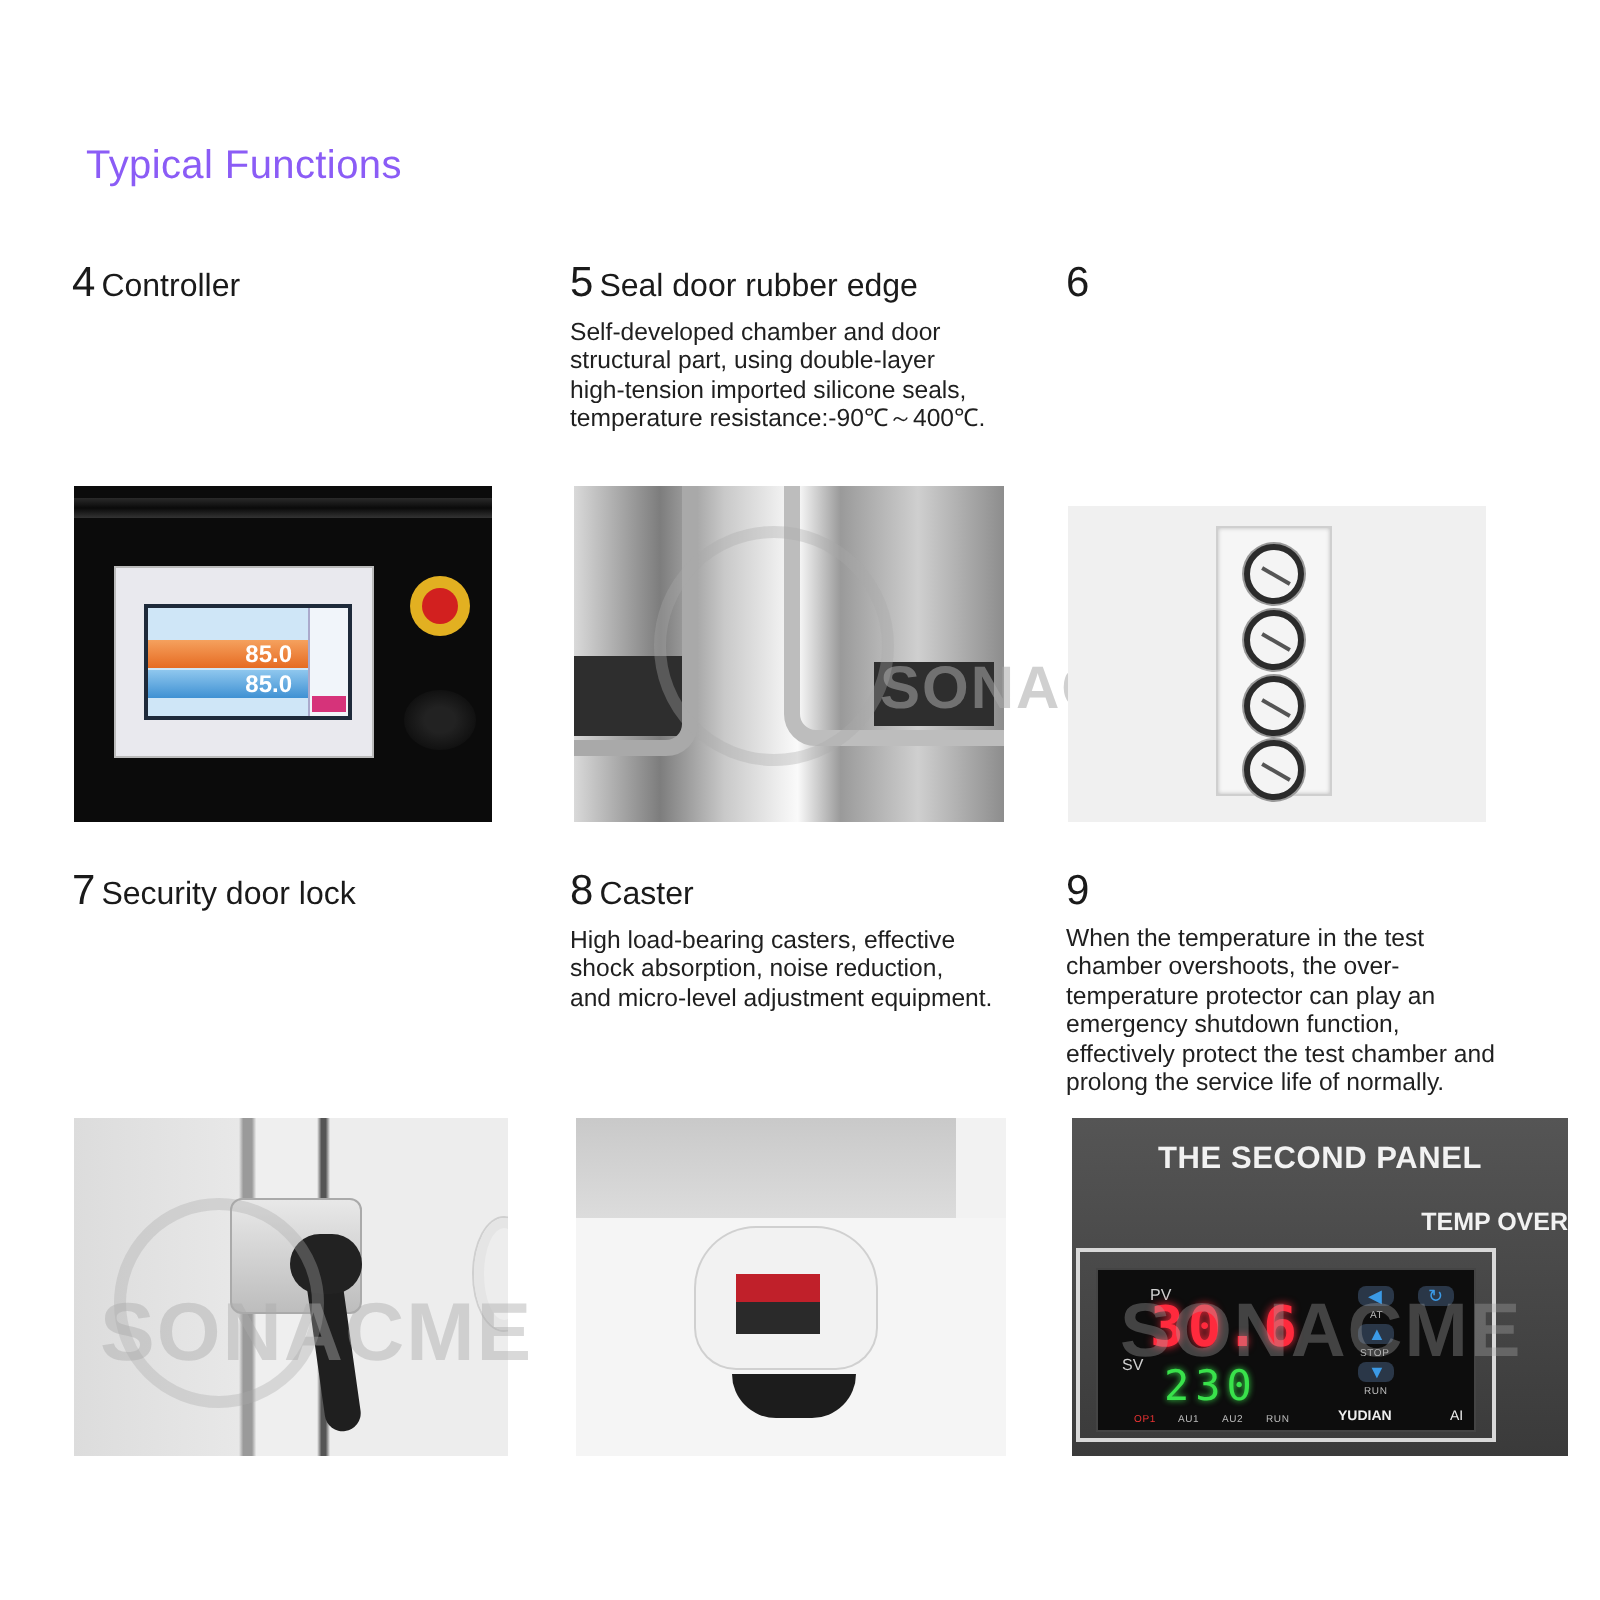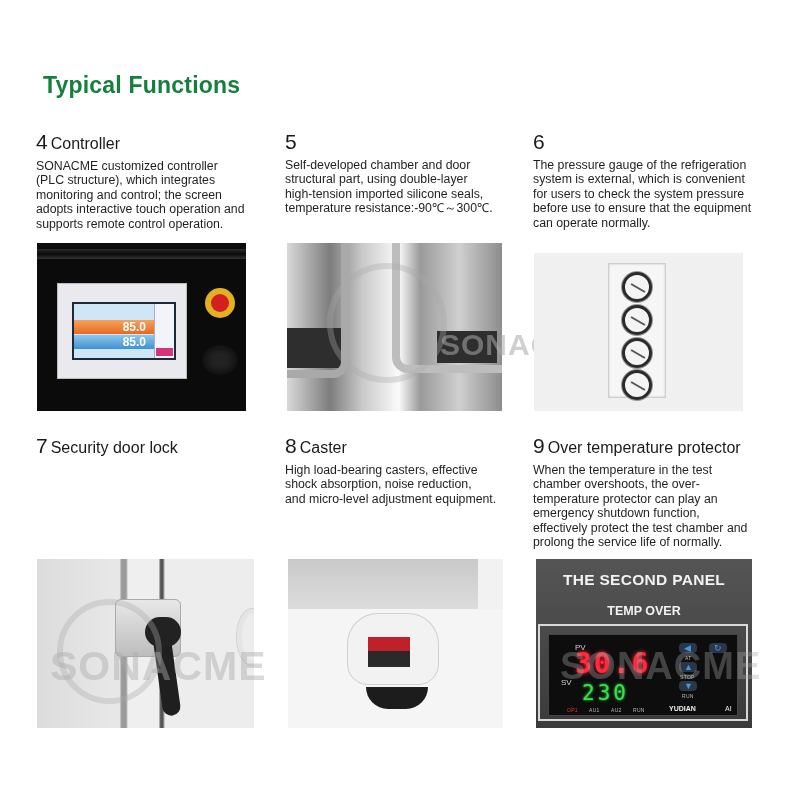--- a/index.html
+++ b/index.html
@@ -1,21 +1,21 @@
 <!DOCTYPE html>
 <html><head>
 <meta charset="utf-8">
 <style>
   * { box-sizing: border-box; margin: 0; padding: 0; }
   html, body { width: 800px; height: 800px; background: #ffffff; overflow: hidden; }
   body { position: relative; font-family: "Liberation Sans", sans-serif; color: #1a1a1a; }
 
   .page-title {
     position: absolute; left: 43px; top: 72px;
-    font-size: 23px; font-weight: bold; color: #15803d; letter-spacing: 0.2px;
+    font-size: 20px; font-weight: normal; color: #8b5cf6; letter-spacing: 0.2px;
   }
 
   .feature { position: absolute; }
   .feature .heading { font-size: 16px; line-height: 17px; color: #1a1a1a; font-weight: normal; display: flex; }
   .feature .heading .num { font-size: 21px; line-height: 18px; margin-right: 3px; }
   .feature .heading .ttl { padding-top: 2px; }
   .feature .desc { margin-top: 7px; font-size: 12.3px; line-height: 14.4px; color: #1f1f1f; white-space: pre-line; }
 
   .photo { position: absolute; overflow: hidden; }
 
@@ -59,89 +59,80 @@
   .caster .body { position:absolute; left:0; top:0; width:215px; height:50px; background:linear-gradient(#c9c9c9,#dcdcdc); }
   .caster .side { position:absolute; left:190px; top:0; width:25px; height:50px; background:#f2f2f2; }
   .caster .housing { position:absolute; left:60px; top:55px; width:90px; height:70px; background:#f2f2f2; border-radius:30px 30px 20px 20px; box-shadow: 0 0 0 1px #d0d0d0; }
   .caster .red { position:absolute; left:80px; top:78px; width:42px; height:14px; background:#c0202a; }
   .caster .window { position:absolute; left:80px; top:92px; width:42px; height:16px; background:#2a2a2a; }
   .caster .wheel { position:absolute; left:78px; top:128px; width:62px; height:22px; background:#1c1c1c; border-radius:0 0 30px 30px; }
 
   
   .otp { background: linear-gradient(#555,#3a3a3a); }
   .otp .t1 { position:absolute; left:0; top:12px; width:100%; text-align:center; color:#f2f2f2; font-weight:bold; font-size:15.5px; letter-spacing:0.3px; }
-  .otp .t2 { position:absolute; left:0; top:45px; width:100%; text-align:center; color:#f2f2f2; font-weight:bold; font-size:12.5px; }
+  .otp .t2 { position:absolute; left:0; top:45px; width:100%; text-align:right; color:#f2f2f2; font-weight:bold; font-size:12.5px; }
   .otp .box { position:absolute; left:2px; top:65px; width:210px; height:97px; border:2px solid #d8d8d8; }
   .otp .meter { position:absolute; left:8px; top:8px; width:190px; height:82px; background:#0d0d0d; border:1px solid #444; }
   .otp .lbl { position:absolute; color:#d0d0d0; font-size:8px; }
   .otp .pv { position:absolute; left:26px; top:12px; color:#ff2a3d; font-family:"DejaVu Sans Mono", monospace; font-weight:bold; font-size:28px; letter-spacing:2px; text-shadow:0 0 4px #ff2a3d; }
   .otp .sv { position:absolute; left:33px; top:46px; color:#39e24b; font-family:"DejaVu Sans Mono", monospace; font-weight:normal; font-size:21px; letter-spacing:3px; text-shadow:0 0 3px #39e24b; }
   .otp .btn { position:absolute; width:18px; height:10px; border-radius:4px; background:#2a3748; }
   .otp .arr { position:absolute; color:#3b9ae6; font-size:9px; line-height:10px; }
   .otp .small { position:absolute; color:#bbbbbb; font-size:5px; letter-spacing:0.3px; }
   .otp .brand { position:absolute; color:#eeeeee; font-size:7px; font-weight:bold; }
 </style>
 </head>
 <body>
 
 <h1 class="page-title">Typical Functions</h1>
 
 <section class="feature" style="left:36px; top:133px; width:235px;">
   <div class="heading">
     <span class="num">4</span>
     <span class="ttl">Controller</span>
   </div>
-  <p class="desc">SONACME customized controller
-(PLC structure), which integrates
-monitoring and control; the screen
-adopts interactive touch operation and
-supports remote control operation.</p>
 </section>
 <div class="photo ctrl" style="left:37px; top:243px; width:209px; height:168px;">
   <div class="bezel-top"></div>
   <div class="frame">
     <div class="screen">
       <div class="row-o">85.0</div>
       <div class="row-b">85.0</div>
       <div class="sidepanel">
           <div class="pink"></div>
         </div>
     </div>
   </div>
   <div class="estop"></div>
   <div class="speaker"></div>
 </div>
 
 <section class="feature" style="left:285px; top:133px; width:235px;">
   <div class="heading">
     <span class="num">5</span>
+    <span class="ttl">Seal door rubber edge</span>
   </div>
   <p class="desc">Self-developed chamber and door
 structural part, using double-layer
 high-tension imported silicone seals,
-temperature resistance:-90℃～300℃.</p>
+temperature resistance:-90℃～400℃.</p>
 </section>
 <div class="photo seal" style="left:287px; top:243px; width:215px; height:168px;">
   <div class="dark" style="left:0; top:85px; width:55px; height:40px;"></div>
   <div class="dark" style="left:150px; top:88px; width:60px; height:32px;"></div>
   <div class="tube" style="left:-20px; top:-20px; width:82px; height:155px; border-color:#a9a9a9;"></div>
   <div class="tube" style="left:105px; top:-20px; width:130px; height:150px; border-color:#bdbdbd;"></div>
   <div class="wm-ring" style="left:40px; top:20px; width:120px; height:120px;"></div>
 </div>
 <div class="wm" style="left:440px; top:328px; font-size:30px; color:rgba(170,170,170,0.55);">SONACME</div>
 
 <section class="feature" style="left:533px; top:133px; width:250px;">
   <div class="heading">
     <span class="num">6</span>
   </div>
-  <p class="desc">The pressure gauge of the refrigeration
-system is external, which is convenient
-for users to check the system pressure
-before use to ensure that the equipment
-can operate normally.</p>
 </section>
 <div class="photo gauges" style="left:534px; top:253px; width:209px; height:158px;">
   <div class="panel">
     <div class="gauge" style="top:8px;"></div>
     <div class="gauge" style="top:41px;"></div>
     <div class="gauge" style="top:74px;"></div>
     <div class="gauge" style="top:106px;"></div>
   </div>
 </div>
 
@@ -174,30 +165,29 @@
   <div class="side"></div>
   <div class="housing"></div>
   <div class="red"></div>
   <div class="window"></div>
   <div class="wheel"></div>
 </div>
 
 <section class="feature" style="left:533px; top:437px; width:250px;">
   <div class="heading">
     <span class="num">9</span>
-    <span class="ttl">Over temperature protector</span>
   </div>
   <p class="desc">When the temperature in the test
 chamber overshoots, the over-
 temperature protector can play an
 emergency shutdown function,
 effectively protect the test chamber and
 prolong the service life of normally.</p>
 </section>
-<div class="photo otp" style="left:536px; top:559px; width:216px; height:169px;">
+<div class="photo otp" style="left:536px; top:559px; width:248px; height:169px;">
   <div class="t1">THE SECOND PANEL</div>
   <div class="t2">TEMP OVER</div>
   <div class="box">
     <div class="meter">
       <span class="lbl" style="left:6px; top:8px;padding-left:20px;">PV</span>
       <span class="pv">30.6</span>
       <span class="lbl" style="left:12px; top:43px;">SV</span>
       <span class="sv">230</span>
 
       <div class="btn" style="left:130px; top:8px;">

